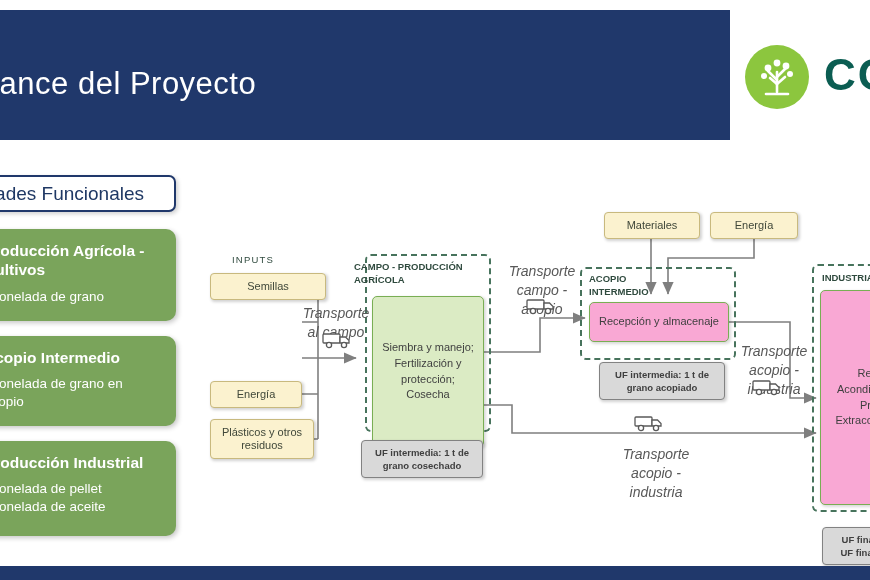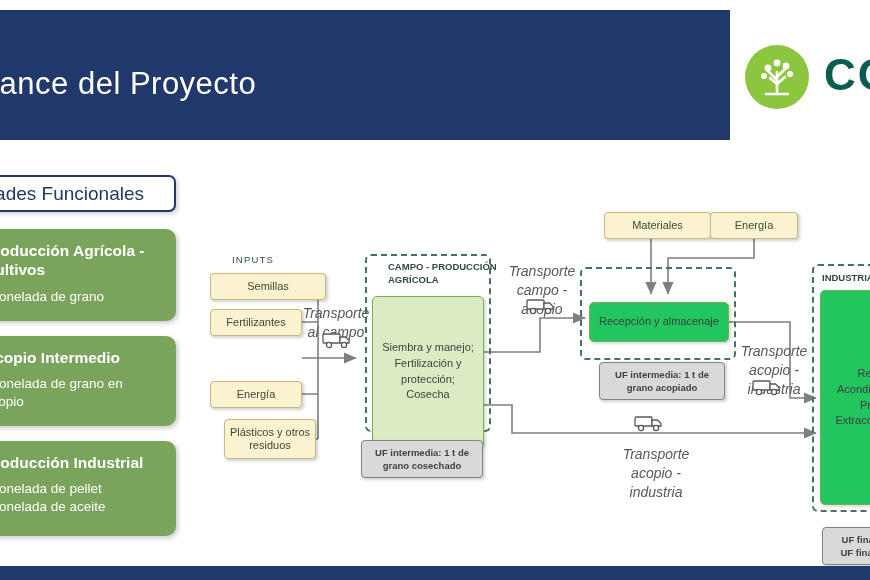--- a/index.html
+++ b/index.html
@@ -29,37 +29,37 @@
 
   
   .inputs-label{left:232px;top:254px;font-size:9.5px;font-weight:normal;letter-spacing:1.2px;color:#2F4A3E}
   .cream{background:#FBF2CF;border:1.5px solid #C8B97E;border-radius:4px;display:flex;align-items:center;
          justify-content:center;text-align:center;font-size:11px;color:#40483A;line-height:1.2;
          box-shadow:1.5px 1.5px 3px rgba(0,0,0,.18);box-sizing:border-box;padding:1px 3px}
   .in1{left:210px;top:273px;width:116px;height:27px}
   .in2{left:210px;top:309px;width:92px;height:27px}
   .in3{left:210px;top:345px;width:92px;height:27px}
   .in4{left:210px;top:381px;width:92px;height:27px}
-  .in5{left:224px;top:419px;width:92px;height:40px}
-  .mat{left:604px;top:212px;width:107px;height:27px}
+  .in5{left:210px;top:419px;width:104px;height:40px}
+  .mat{left:604px;top:212px;width:96px;height:27px}
   .ene{left:710px;top:212px;width:88px;height:27px}
 
   .dashedbox{border:2px dashed #47735C;border-radius:6px;box-sizing:border-box}
   .campo-box{left:365px;top:254px;width:126px;height:178px}
   .acopio-box{left:580px;top:267px;width:156px;height:93px}
   .industria-box{left:812px;top:264px;width:150px;height:248px}
   .stage-label{font-size:9.5px;font-weight:bold;color:#2F4A3E;line-height:1.35}
-  .campo-label{left:388px;top:261px;width:112px}
+  .campo-label{left:354px;top:261px;width:112px}
   .acopio-label{left:589px;top:273px;width:120px}
   .industria-label{left:822px;top:272px;white-space:nowrap}
 
   .proc{background:#DBEBC4;border:1.5px solid #79AE54;border-radius:5px;display:flex;align-items:center;
         justify-content:center;text-align:center;font-size:11px;color:#3F3F3F;line-height:1.45;
         box-shadow:1.5px 1.5px 3px rgba(0,0,0,.15);box-sizing:border-box;padding:2px}
-  .proc.deep{background:#22c55e}
+  .proc.deep{background:#f9a8d4}
   .campo-proc{left:372px;top:296px;width:112px;height:151px}
   .acopio-proc{left:589px;top:302px;width:140px;height:40px}
   .industria-proc{left:820px;top:290px;width:130px;height:215px}
 
   .grayuf{background:#D9D9D9;border:1.5px solid #828282;border-radius:4px;display:flex;align-items:center;
           justify-content:center;text-align:center;font-size:9.5px;font-weight:bold;color:#3F3F3F;
           line-height:1.4;box-shadow:1.5px 1.5px 3px rgba(0,0,0,.18);box-sizing:border-box;padding:2px 5px}
   .campo-uf{left:361px;top:440px;width:122px;height:38px}
   .acopio-uf{left:599px;top:362px;width:126px;height:38px}
   .industria-uf{left:822px;top:527px;width:132px;height:38px}
@@ -134,37 +134,38 @@
     <p class="pre">1 tonelada de grano en acopio</p>
   </div>
   <div class="abs card card3">
     <h3>Producción Industrial</h3>
     <p class="pre">1 tonelada de pellet
 1 tonelada de aceite</p>
   </div>
 
   <div class="abs inputs-label">INPUTS</div>
   <div class="abs cream in1">Semillas</div>
-  <div class="abs cream in2">Fertilizantes</div>
   <div class="abs cream in4">Energía</div>
   <div class="abs cream in5">Plásticos y otros residuos</div>
 
   <div class="abs cream mat">Materiales</div>
   <div class="abs cream ene">Energía</div>
 
   <div class="abs dashedbox campo-box"></div>
   <div class="abs stage-label pre campo-label">CAMPO - PRODUCCIÓN
 AGRÍCOLA</div>
   <div class="abs proc pre campo-proc">Siembra y manejo;
 Fertilización y protección;
 Cosecha</div>
   <div class="abs grayuf pre campo-uf">UF intermedia: 1 t de
 grano cosechado</div>
 
   <div class="abs dashedbox acopio-box"></div>
+  <div class="abs stage-label pre acopio-label">ACOPIO
+INTERMEDIO</div>
   <div class="abs proc deep pre acopio-proc">Recepción y almacenaje</div>
   <div class="abs grayuf pre acopio-uf">UF intermedia: 1 t de
 grano acopiado</div>
 
   <div class="abs dashedbox industria-box"></div>
   <div class="abs stage-label industria-label">INDUSTRIA</div>
   <div class="abs proc deep pre industria-proc">Recepción;
 Acondicionamiento;
 Prensado;
 Extracción de aceite</div>

